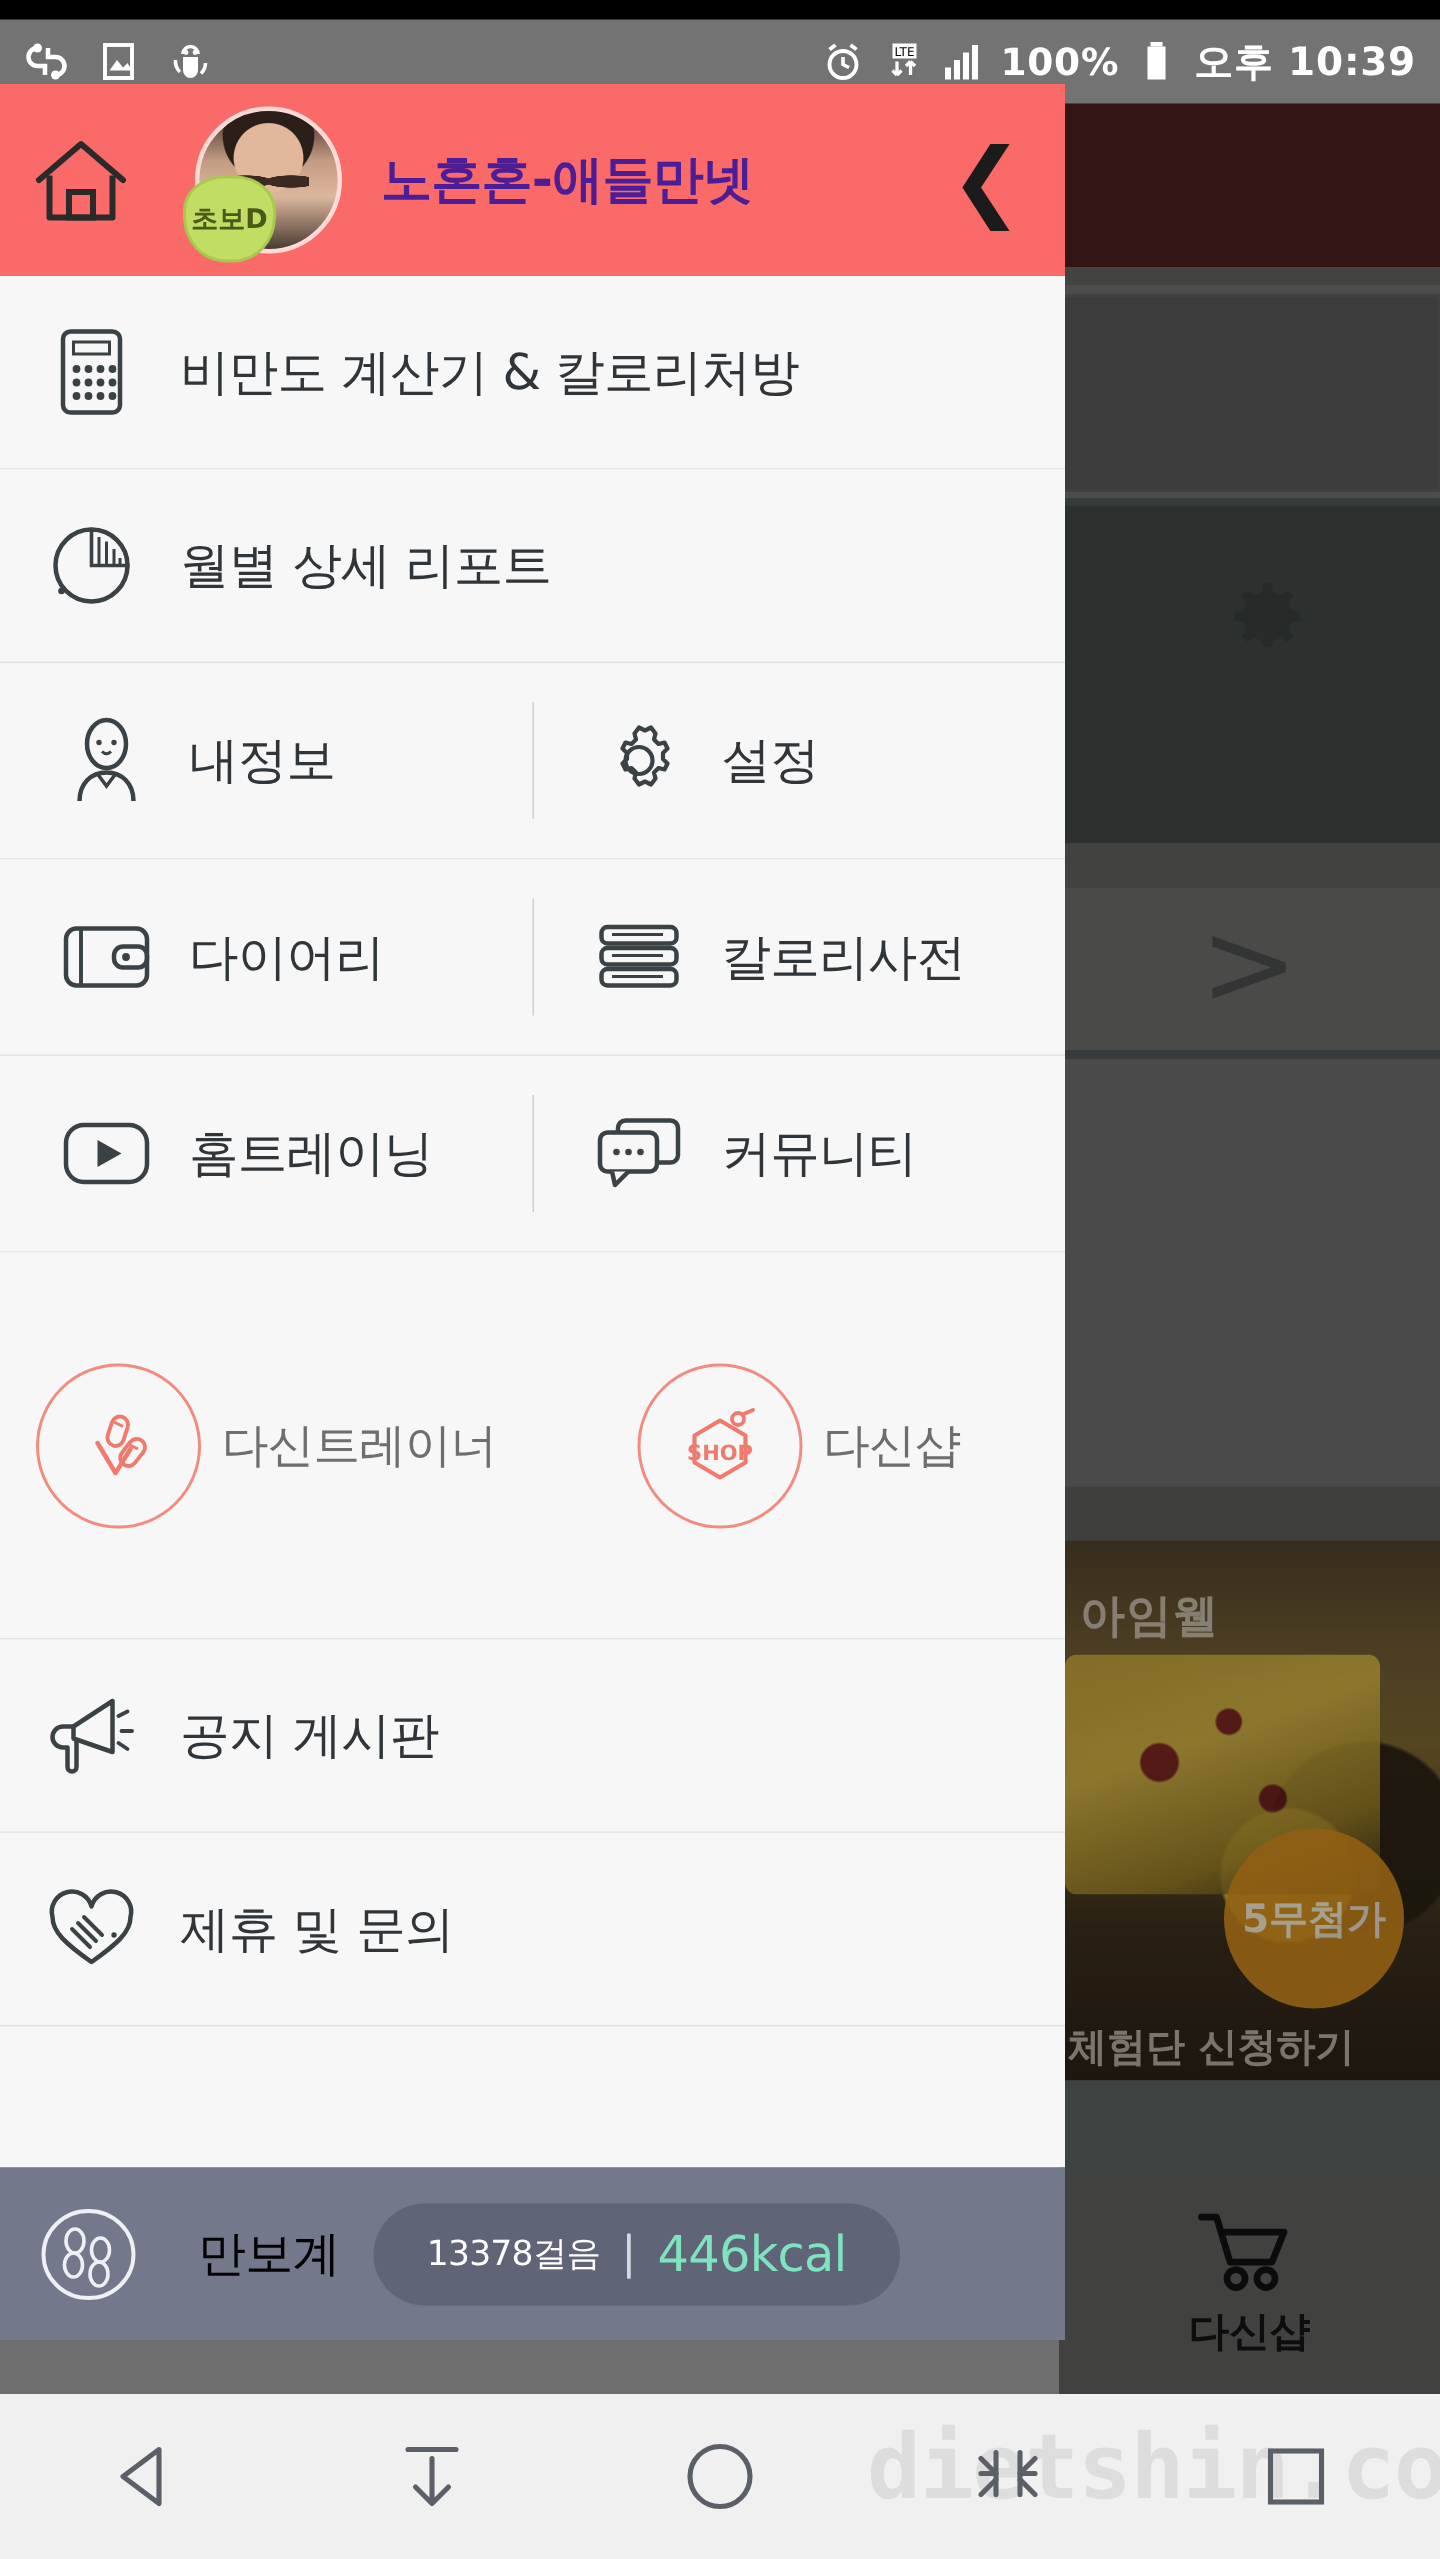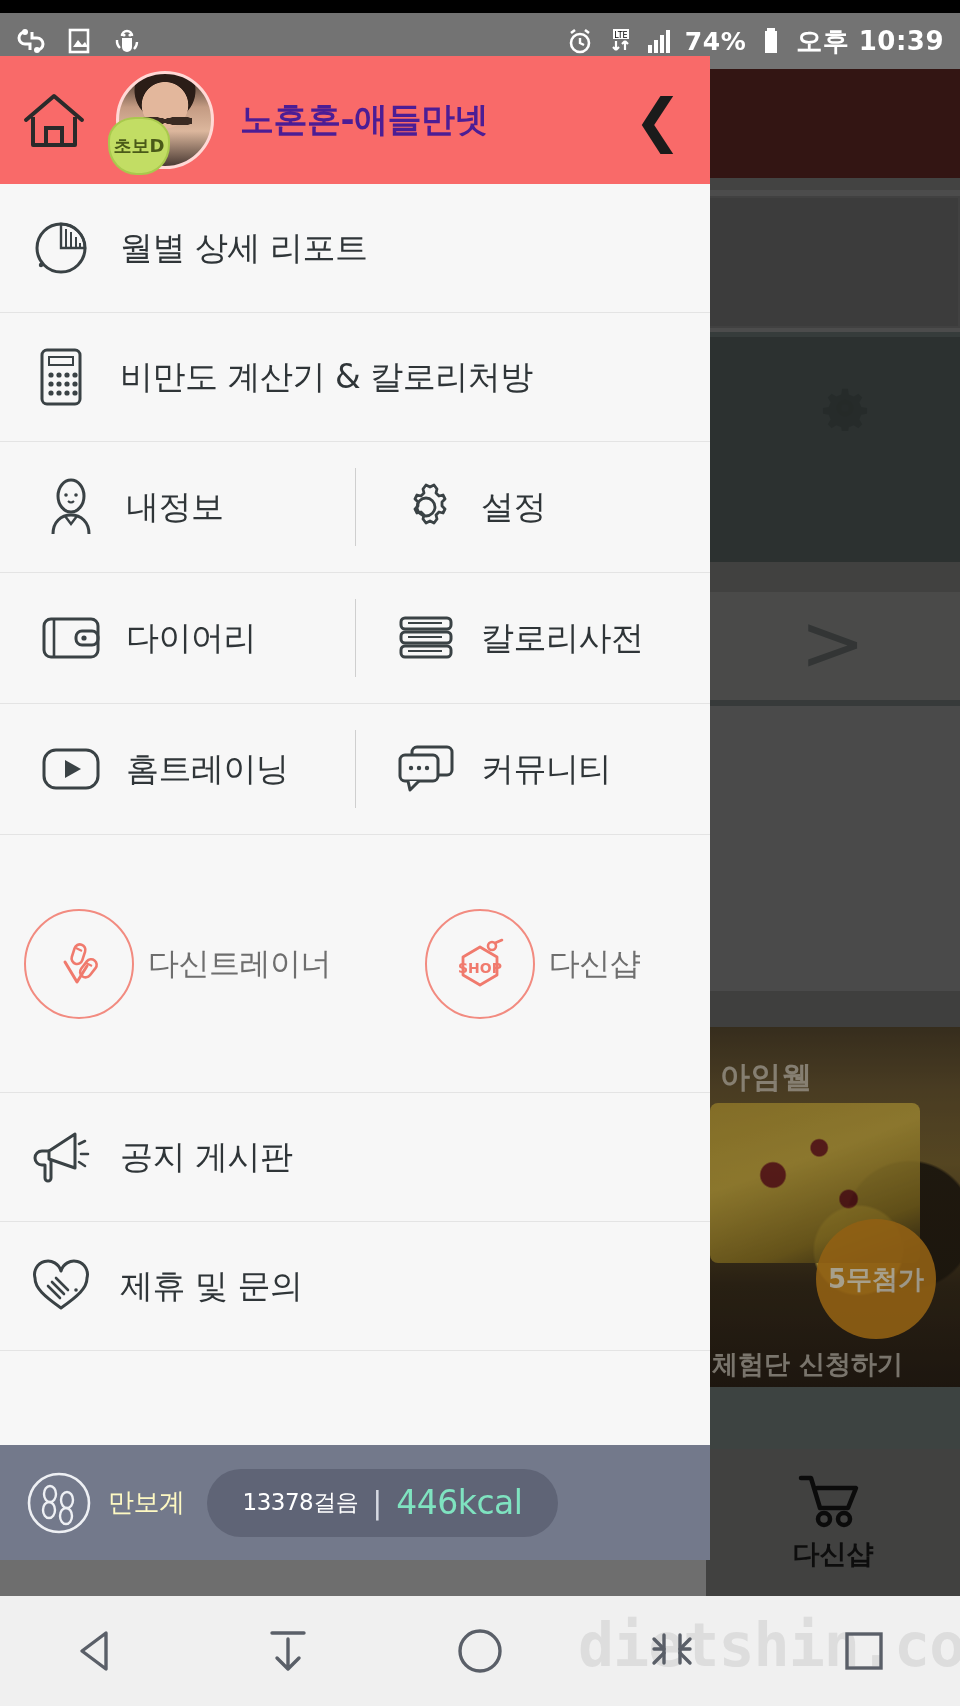--- a/index.html
+++ b/index.html
@@ -79,21 +79,21 @@
   
   .drawer{
     position:absolute; left:0; top:56px; width:710px; height:1389px;
     background:#f7f7f7; overflow:hidden;
   }
   .dw-header{
     position:relative; width:710px; height:128px; background:#f96a69;
     display:flex; align-items:center; padding:0 22px;
   }
   .home-ico{ width:64px; height:60px; flex:0 0 auto; }
-  .avatar-wrap{ position:relative; width:98px; height:98px; margin-left:30px; flex:0 0 auto; }
+  .avatar-wrap{ position:relative; width:98px; height:98px; margin-left:44px; flex:0 0 auto; }
   .avatar{
     width:98px; height:98px; border-radius:50%; overflow:hidden; border:3px solid #ffd9d6;
     background:
       radial-gradient(circle at 50% 34%, #e3b79c 0 30%, rgba(0,0,0,0) 31%),
       radial-gradient(circle at 50% 18%, #2b1d17 0 34%, rgba(0,0,0,0) 35%),
       linear-gradient(180deg,#3a2a22 0%,#c49b83 36%,#dcb79d 62%,#4a3a33 100%);
   }
   .avatar::after{
     content:""; position:absolute; left:22px; top:40px; width:54px; height:20px;
     background:radial-gradient(ellipse at 22% 50%, #3a2a22 0 28%, rgba(0,0,0,0) 30%),
@@ -136,21 +136,21 @@
     display:flex; align-items:center; justify-content:center;
   }
   .promo-lbl{ font-size:31px; color:#6e6e6e; letter-spacing:-.5px; }
 
   
   .pedo{
     position:absolute; left:0; top:1445px; width:710px; height:115px;
     background:#73798b; display:flex; align-items:center; padding-left:22px;
   }
   .pedo .ico{ width:74px; height:66px; flex:0 0 auto; }
-  .pedo .lbl{ margin-left:12px; font-size:26px; color:#fef9c3; letter-spacing:-.5px; }
+  .pedo .lbl{ margin-left:36px; font-size:32px; color:#000000; letter-spacing:-.5px; }
   .pedo-pill{
     margin-left:22px; height:68px; border-radius:34px; background:#5f6476;
     display:flex; align-items:center; justify-content:center; padding:0 36px; gap:14px;
   }
   .pedo-steps{ font-size:23px; color:#ffffff; letter-spacing:-.5px; }
   .pedo-sep{ font-size:30px; color:#d6d9e2; }
   .pedo-kcal{ font-size:33px; color:#7fe3c0; letter-spacing:-.5px; }
 
   
   .navbar{
@@ -238,21 +238,21 @@
       <text x="16" y="11.5" font-size="8" text-anchor="middle" fill="#000" font-family="DejaVu Sans">LTE</text>
       <path d="M11 15v9M11 24l-3-3M11 24l3-3" stroke="#fff" stroke-width="2.2" fill="none"></path>
       <path d="M20 24v-9M20 15l-3 3M20 15l3 3" stroke="#fff" stroke-width="2.2" fill="none"></path>
     </svg>
     <svg class="sb-ico" viewBox="0 0 30 30">
       <rect x="3" y="19" width="4" height="8" fill="#fff"></rect>
       <rect x="9" y="14" width="4" height="13" fill="#fff"></rect>
       <rect x="15" y="9" width="4" height="18" fill="#fff"></rect>
       <rect x="21" y="4" width="4" height="23" fill="#fff"></rect>
     </svg>
-    <div class="sb-text">74%</div>
+    <div class="sb-text">100%</div>
     <svg class="sb-ico" viewBox="0 0 30 30">
       <rect x="11" y="2" width="8" height="3" fill="#fff"></rect>
       <rect x="9" y="5" width="12" height="22" fill="#fff"></rect>
     </svg>
     <div class="sb-time">오후 10:39</div>
   </div>
 </div>
 
 <div class="drawer">
 
@@ -263,32 +263,20 @@
       <rect x="24" y="38" width="16" height="17" fill="none" stroke="#2a2a2a" stroke-width="4"></rect>
     </svg>
     <div class="avatar-wrap">
       <div class="avatar"></div>
       <div class="badge">초보D</div>
     </div>
     <div class="dw-username">노혼혼-애들만넷</div>
     <div class="dw-back">
       <div class="chev-left">❮</div>
     </div>
-  </div>
-
-  <div class="row">
-    <span class="ico">
-      <svg width="58" height="58" viewBox="0 0 58 58">
-        <circle cx="29" cy="29" r="24" fill="none" stroke="#3a4245" stroke-width="3"></circle>
-        <path d="M29 29V5a24 24 0 0 1 24 24z" fill="none" stroke="#3a4245" stroke-width="2.4"></path>
-        <path d="M34 10v19M39 13v16M44 18v11M48 24v5" stroke="#3a4245" stroke-width="2"></path>
-        <circle cx="9" cy="46" r="2.2" fill="#3a4245"></circle>
-      </svg>
-    </span>
-    <span class="lbl">월별 상세 리포트</span>
   </div>
 
   <div class="row">
     <span class="ico">
       <svg width="48" height="60" viewBox="0 0 48 60">
         <rect x="5" y="3" width="38" height="54" rx="5" fill="none" stroke="#3a4245" stroke-width="3"></rect>
         <rect x="12" y="10" width="24" height="8" fill="none" stroke="#3a4245" stroke-width="2"></rect>
         <g fill="#3a4245">
           <circle cx="14" cy="28" r="2.6"></circle>
             <circle cx="22" cy="28" r="2.6"></circle>
@@ -301,20 +289,32 @@
           <circle cx="14" cy="46" r="2.6"></circle>
             <circle cx="22" cy="46" r="2.6"></circle>
             <circle cx="30" cy="46" r="2.6"></circle>
             <circle cx="38" cy="46" r="2.6"></circle>
         </g>
       </svg>
     </span>
     <span class="lbl">비만도 계산기 &amp; 칼로리처방</span>
   </div>
 
+  <div class="row">
+    <span class="ico">
+      <svg width="58" height="58" viewBox="0 0 58 58">
+        <circle cx="29" cy="29" r="24" fill="none" stroke="#3a4245" stroke-width="3"></circle>
+        <path d="M29 29V5a24 24 0 0 1 24 24z" fill="none" stroke="#3a4245" stroke-width="2.4"></path>
+        <path d="M34 10v19M39 13v16M44 18v11M48 24v5" stroke="#3a4245" stroke-width="2"></path>
+        <circle cx="9" cy="46" r="2.2" fill="#3a4245"></circle>
+      </svg>
+    </span>
+    <span class="lbl">월별 상세 리포트</span>
+  </div>
+
   <div class="row2">
     <div class="half">
       <span class="ico">
         <svg width="56" height="62" viewBox="0 0 56 62">
           <ellipse cx="28" cy="20" rx="13" ry="16" fill="none" stroke="#3a4245" stroke-width="3"></ellipse>
           <circle cx="23" cy="19" r="1.8" fill="#3a4245"></circle>
             <circle cx="33" cy="19" r="1.8" fill="#3a4245"></circle>
           <path d="M25 25q3 3 6 0" fill="none" stroke="#3a4245" stroke-width="2"></path>
           <path d="M10 58c0-12 8-19 18-19s18 7 18 19" fill="none" stroke="#3a4245" stroke-width="3"></path>
           <path d="M22 40l6 8 6-8" fill="none" stroke="#3a4245" stroke-width="2.4"></path>

